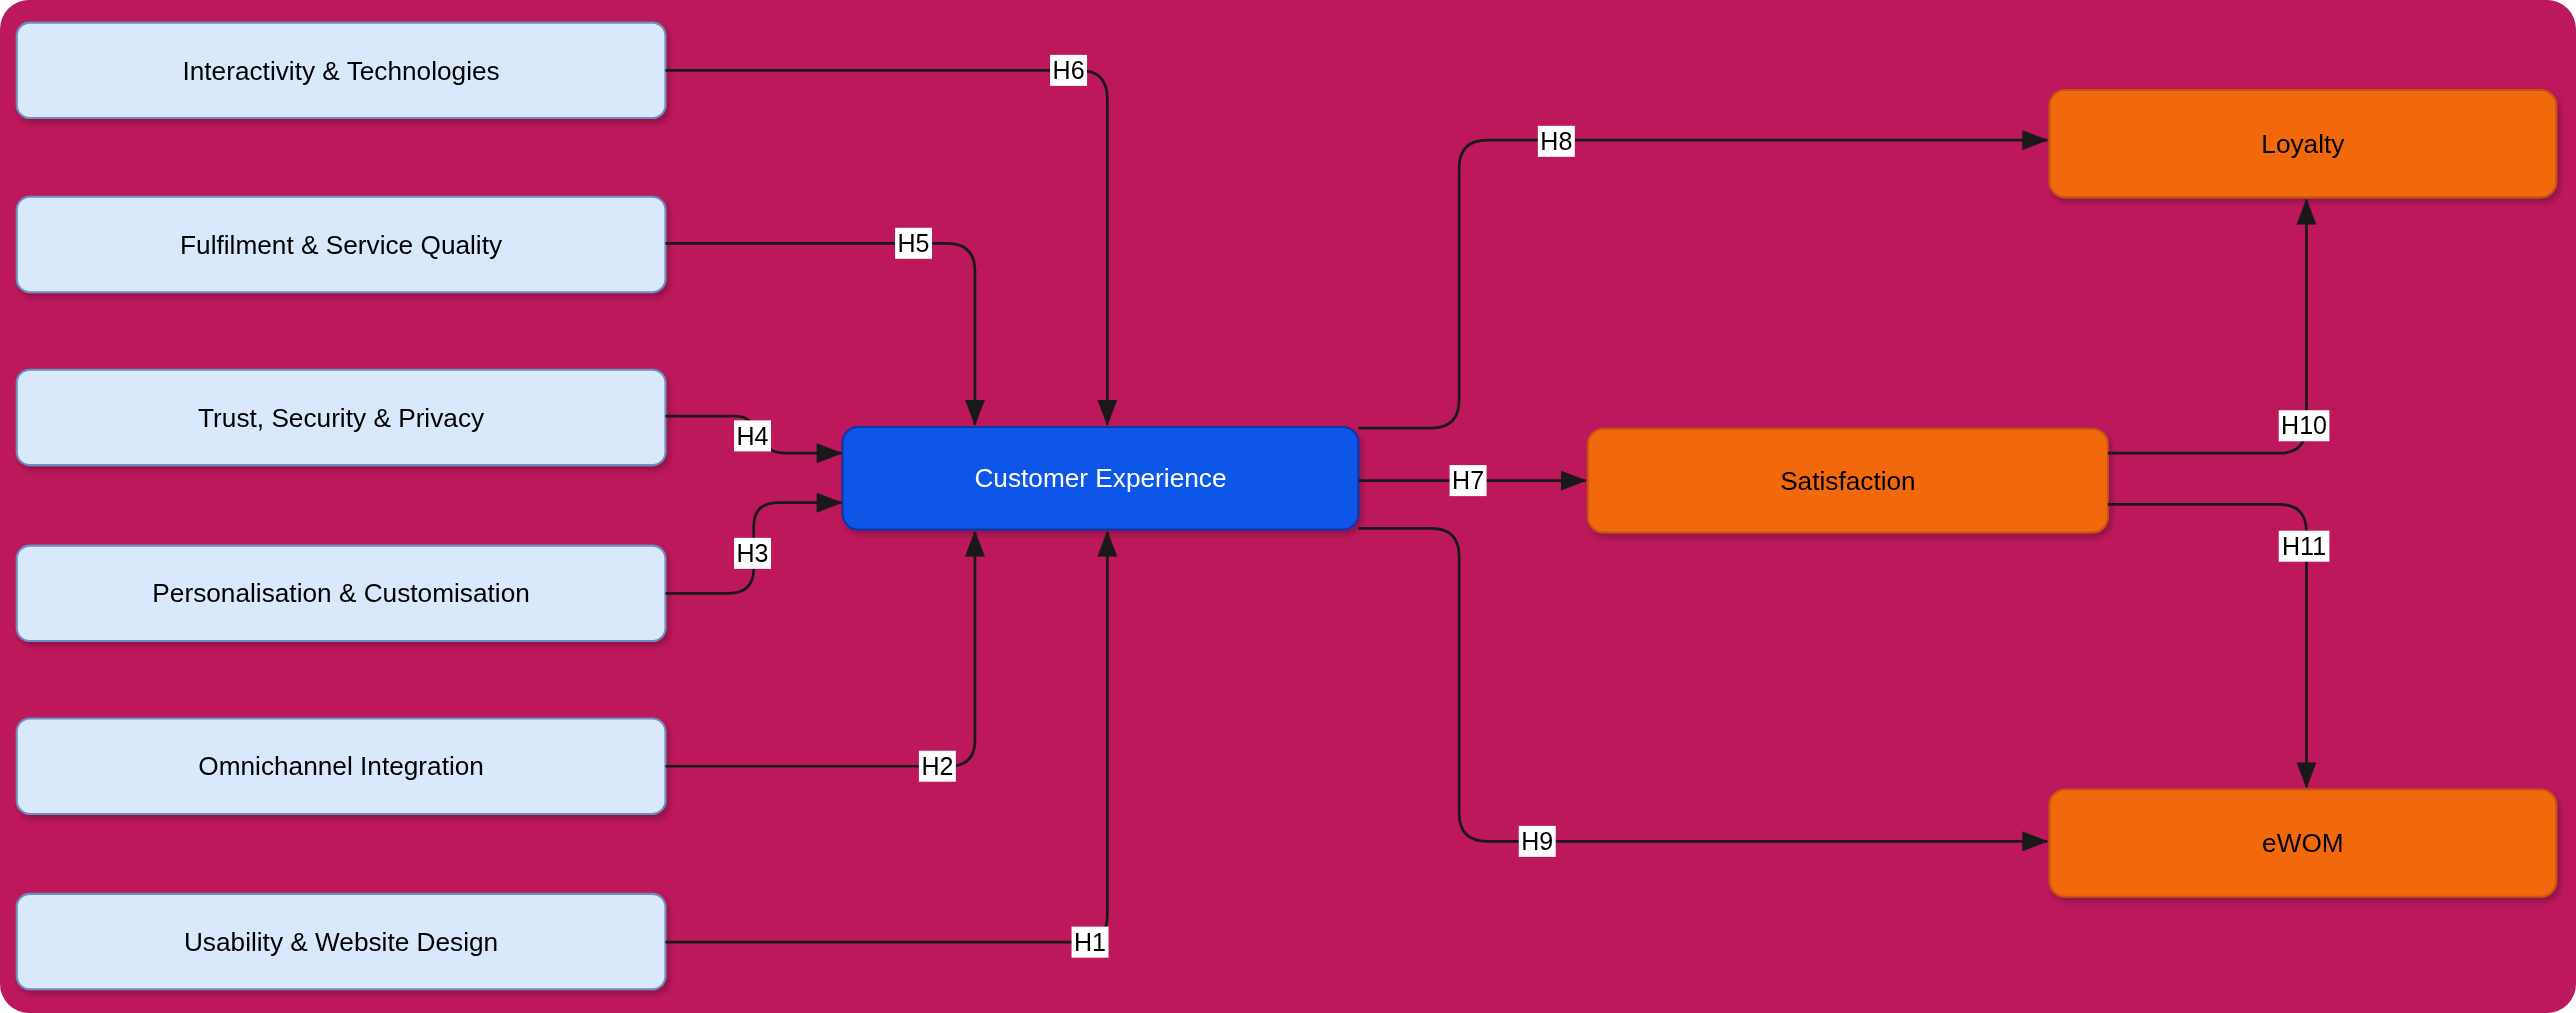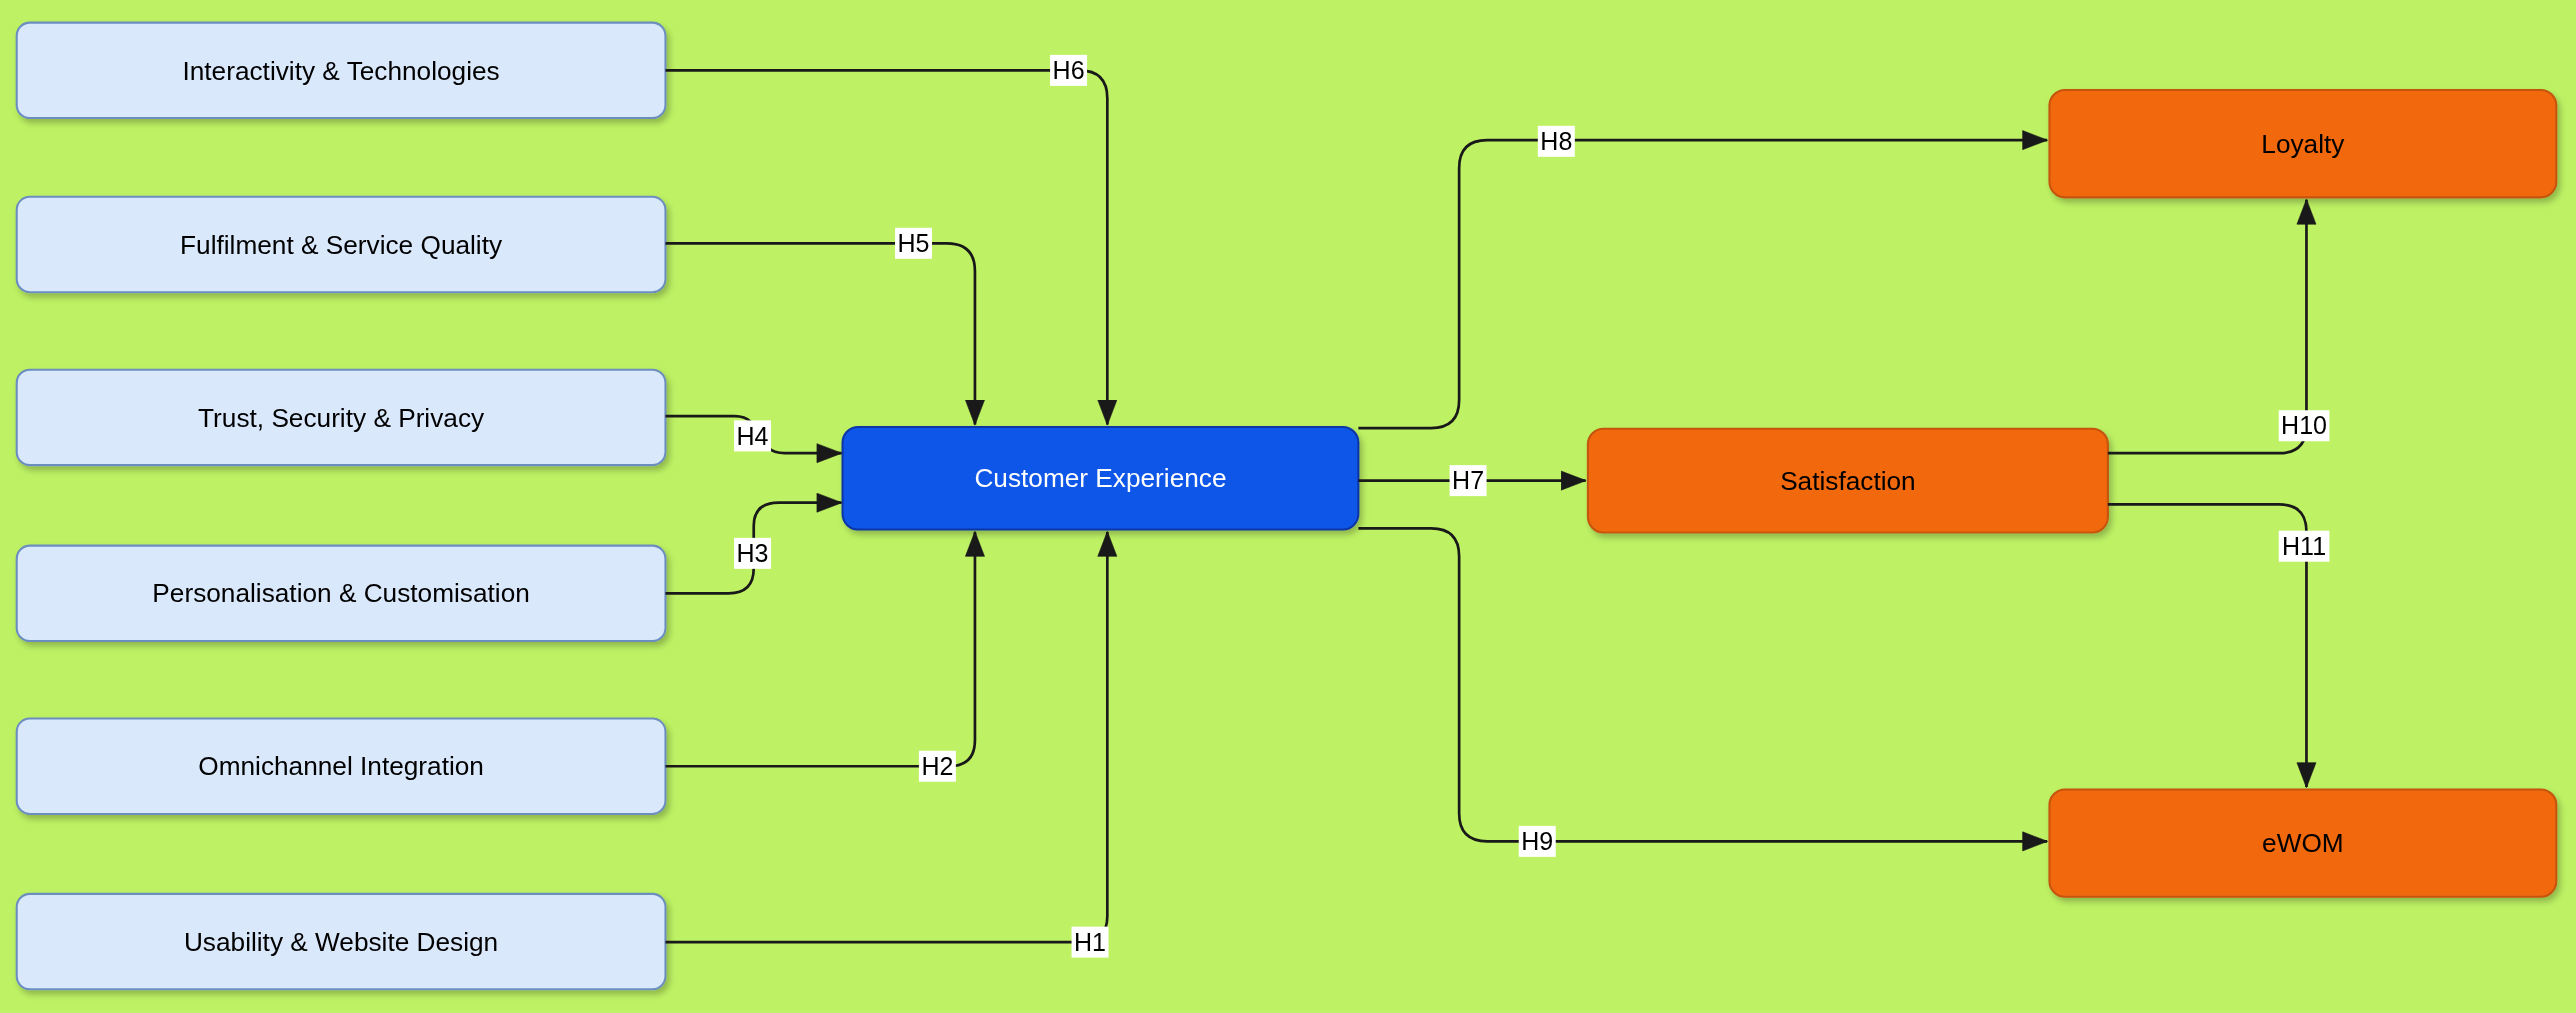--- a/index.html
+++ b/index.html
@@ -4,22 +4,23 @@
 <style>
   html, body {
     margin: 0;
     padding: 0;
     background: #ffffff;
     font-family: "Liberation Sans", "DejaVu Sans", sans-serif;
   }
   .stage {
     width: 100%;
     aspect-ratio: 4320 / 1699;
-    background: #bef264;
+    background: #be185d;
     overflow: hidden;
+    border-radius: 29px;
   }
   .stage svg {
     display: block;
     width: 100%;
     height: 100%;
   }
   .node-rect { stroke-width: 3.5px; }
   .node-label {
     font-family: "Liberation Sans", "DejaVu Sans", sans-serif;
     font-size: 44px;

